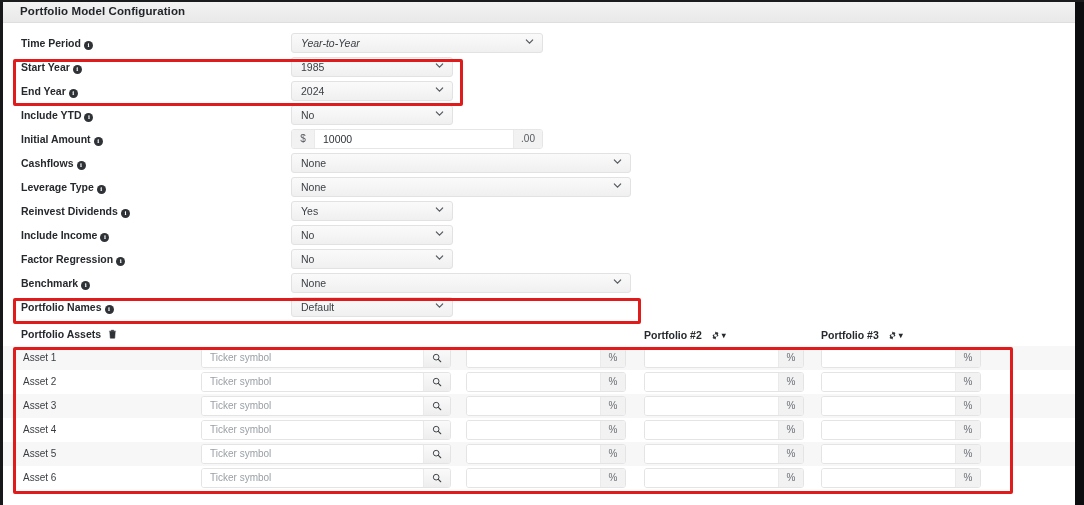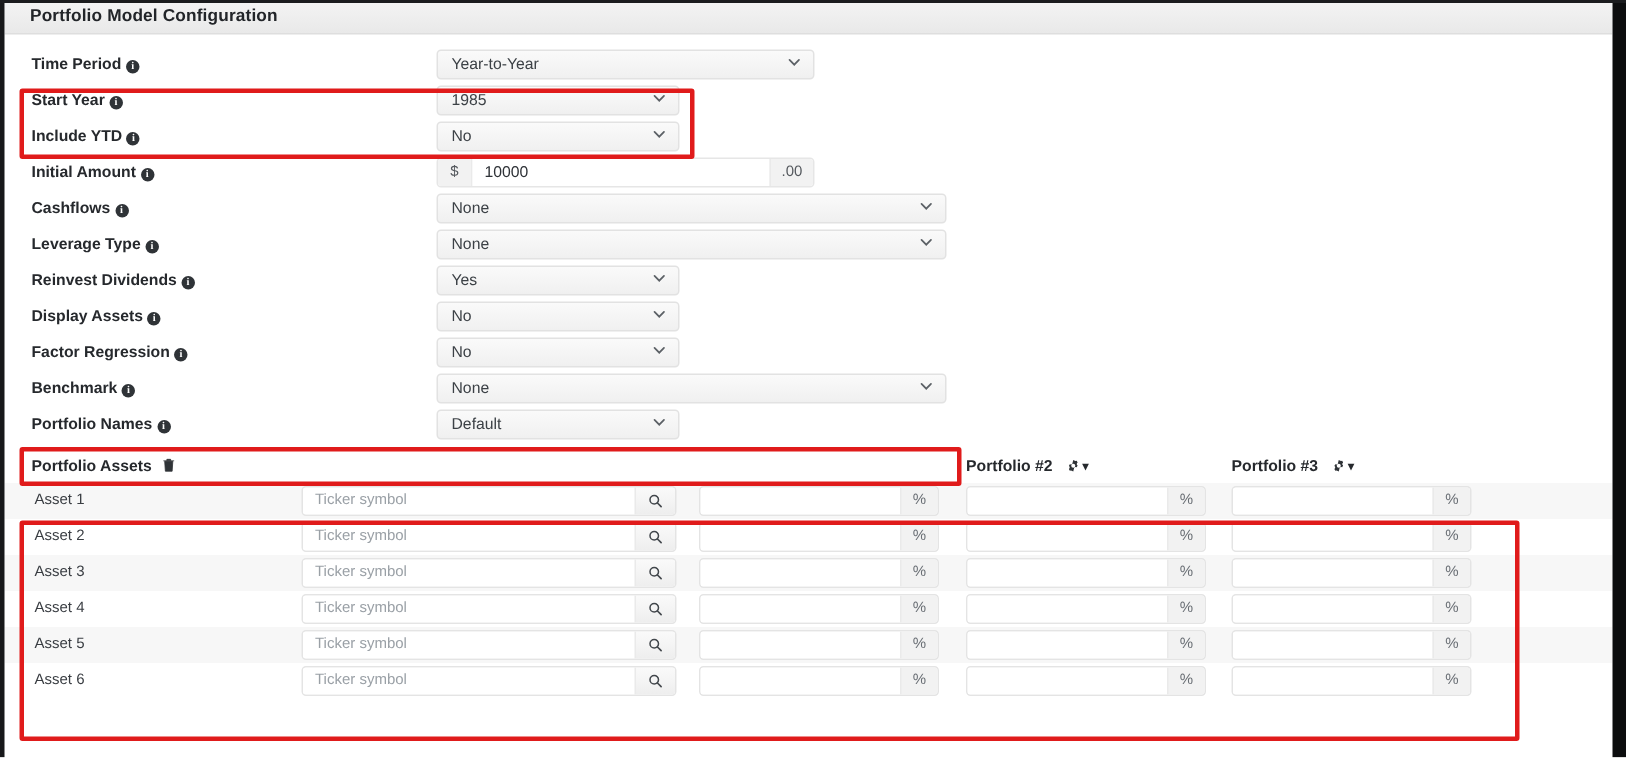--- a/index.html
+++ b/index.html
@@ -129,21 +129,21 @@
   .ctl .caret {
     position: absolute;
     right: 8px;
     top: 3px;
     width: 9px;
     height: 9px;
   }
   .ctl .caret svg { display: block; }
 
   .w-sm  { left: 288px; width: 162px; }
-  .w-md  { left: 288px; width: 252px; }
+  .w-md  { left: 288px; width: 252px; font-style: italic; }
   .w-lg  { left: 288px; width: 340px; }
 
   
   .money {
     position: absolute;
     left: 288px;
     top: 1px;
     width: 252px;
     height: 20px;
     box-sizing: border-box;
@@ -335,20 +335,31 @@
         <div class="ctl w-sm">
           <span>1985</span>
           <span class="caret">
               <svg width="9" height="9" viewBox="0 0 10 10">
                 <path d="M1.5 3.3 L5 6.8 L8.5 3.3" fill="none" stroke="#5c6166" stroke-width="1.3" stroke-linecap="round"></path>
               </svg>
             </span>
         </div>
       </div>
 
+      <div class="frow">
+        <div class="flabel"><span>End Year</span><i class="info-icon">i</i></div>
+        <div class="ctl w-sm">
+          <span>2024</span>
+          <span class="caret">
+              <svg width="9" height="9" viewBox="0 0 10 10">
+                <path d="M1.5 3.3 L5 6.8 L8.5 3.3" fill="none" stroke="#5c6166" stroke-width="1.3" stroke-linecap="round"></path>
+              </svg>
+            </span>
+        </div>
+      </div>
 
       <div class="frow">
         <div class="flabel"><span>Include YTD</span><i class="info-icon">i</i></div>
         <div class="ctl w-sm">
           <span>No</span>
           <span class="caret">
               <svg width="9" height="9" viewBox="0 0 10 10">
                 <path d="M1.5 3.3 L5 6.8 L8.5 3.3" fill="none" stroke="#5c6166" stroke-width="1.3" stroke-linecap="round"></path>
               </svg>
             </span>
@@ -395,21 +406,21 @@
           <span>Yes</span>
           <span class="caret">
               <svg width="9" height="9" viewBox="0 0 10 10">
                 <path d="M1.5 3.3 L5 6.8 L8.5 3.3" fill="none" stroke="#5c6166" stroke-width="1.3" stroke-linecap="round"></path>
               </svg>
             </span>
         </div>
       </div>
 
       <div class="frow">
-        <div class="flabel"><span>Display Assets</span><i class="info-icon">i</i></div>
+        <div class="flabel"><span>Include Income</span><i class="info-icon">i</i></div>
         <div class="ctl w-sm">
           <span>No</span>
           <span class="caret">
               <svg width="9" height="9" viewBox="0 0 10 10">
                 <path d="M1.5 3.3 L5 6.8 L8.5 3.3" fill="none" stroke="#5c6166" stroke-width="1.3" stroke-linecap="round"></path>
               </svg>
             </span>
         </div>
       </div>
 

